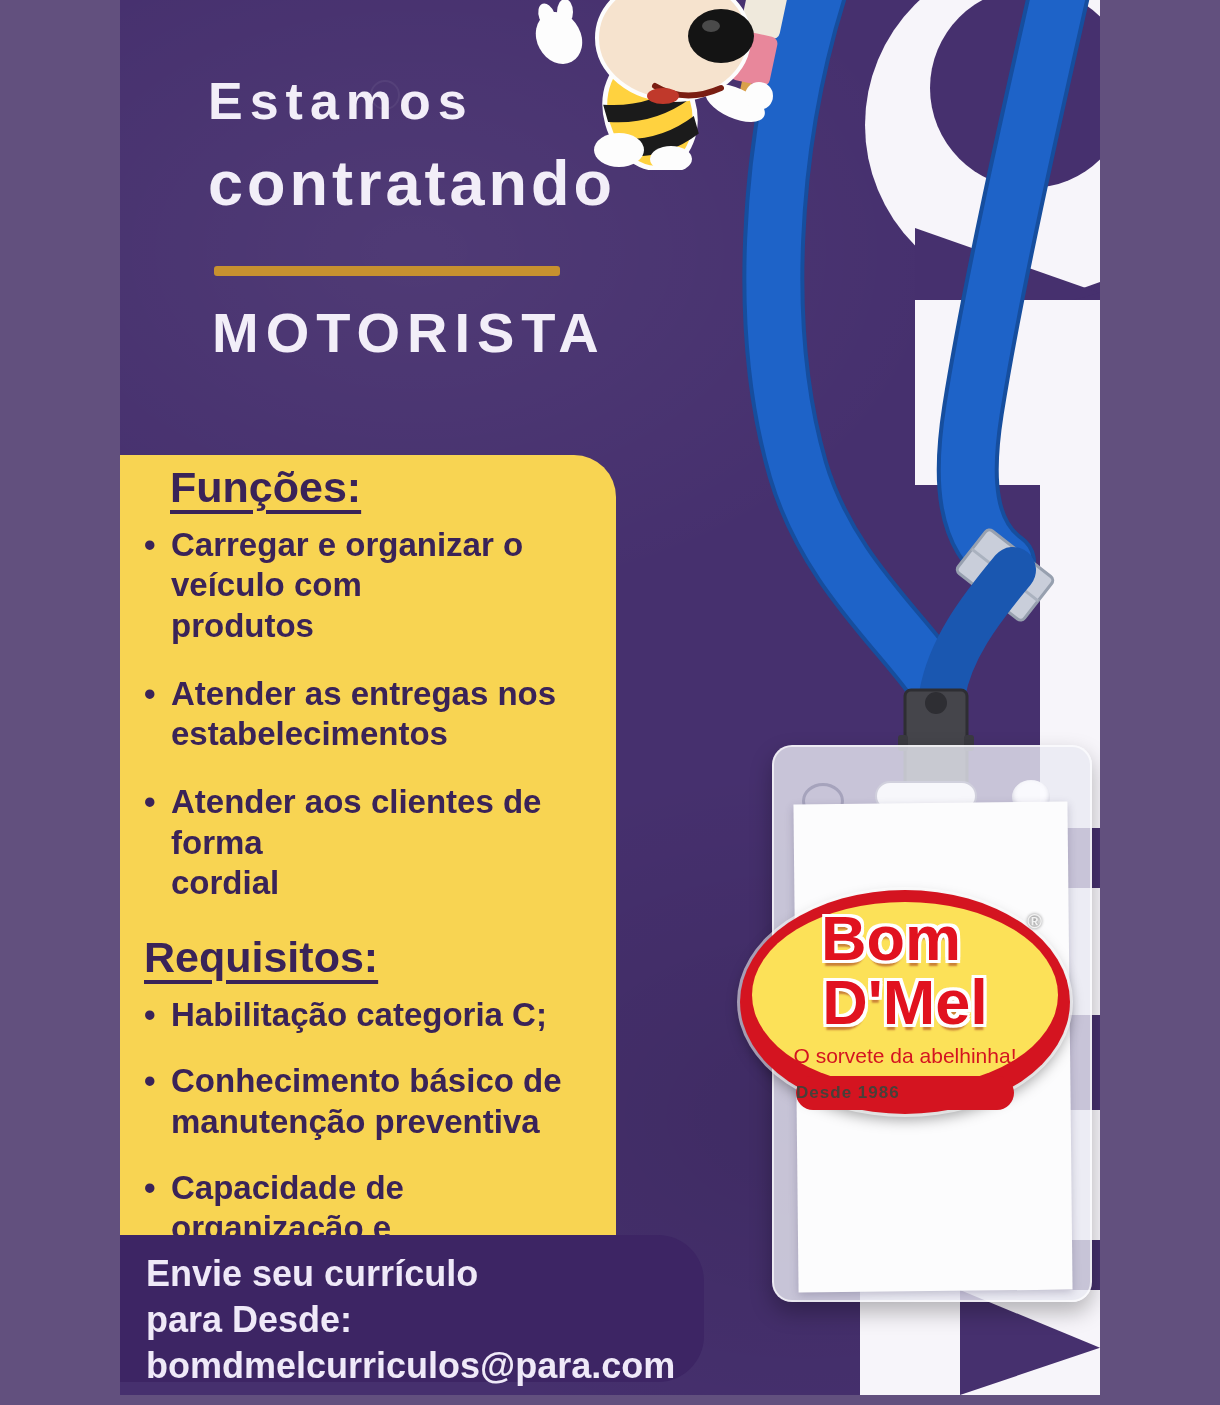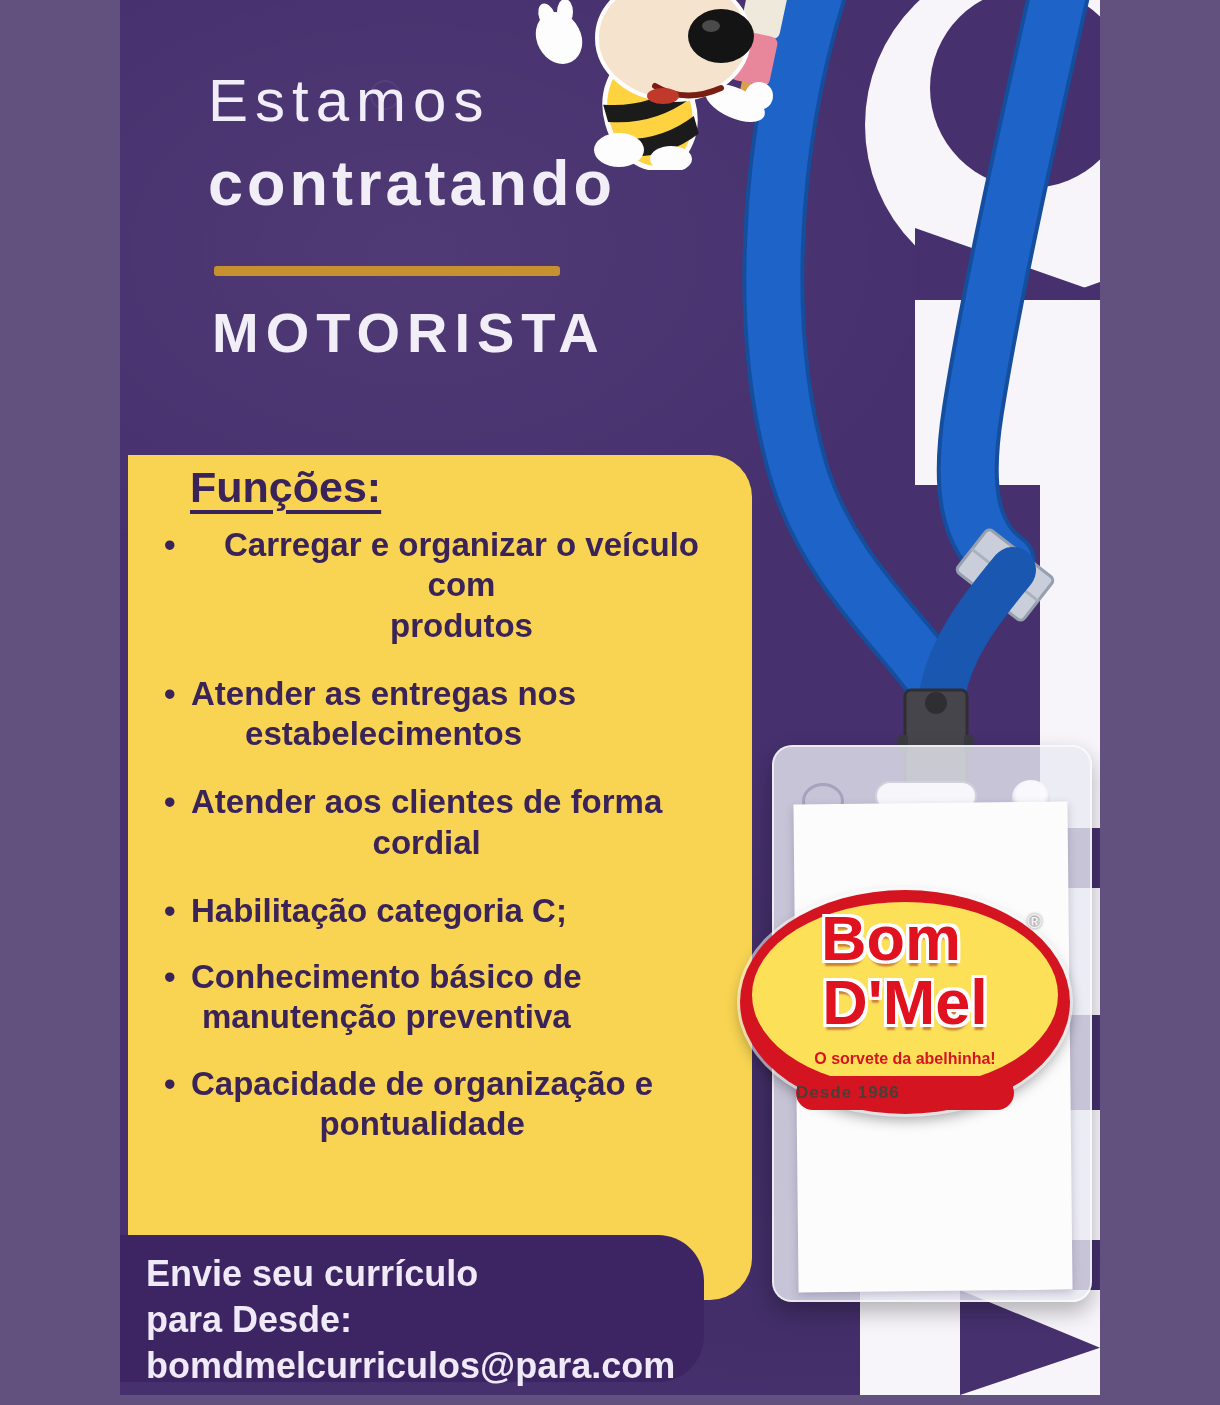--- a/index.html
+++ b/index.html
@@ -33,42 +33,42 @@
   .band-a{left:795px;top:300px;width:185px;height:185px;background:#F7F5FA;}
   .col-strip{left:920px;top:480px;width:60px;height:760px;background:#F7F5FA;}
   .col-gap1{left:920px;top:828px;width:60px;height:60px;background:#46306E;}
   .col-gap2{left:920px;top:1015px;width:60px;height:95px;background:#46306E;}
   .br-white{left:740px;top:1290px;width:240px;height:105px;background:#F7F5FA;}
   .br-chevron{left:840px;top:1290px;width:140px;height:105px;background:#46306E;
               clip-path:polygon(0 0,100% 55%,0 100%);}
 
   
   .headline{position:absolute;left:88px;top:60px;color:#F2EEF8;z-index:6;}
-  .headline .light{font-size:60px;font-weight:400;letter-spacing:7px;line-height:82px;}
+  .headline .light{font-size:52px;font-weight:700;letter-spacing:7px;line-height:82px;}
   .headline .bold{font-size:63px;font-weight:800;letter-spacing:4px;line-height:82px;}
   .gold-bar{position:absolute;left:94px;top:266px;width:346px;height:10px;background:#C7912F;border-radius:3px;z-index:6;}
   .role{position:absolute;left:92px;top:300px;font-size:56px;font-weight:700;letter-spacing:7px;color:#F2EEF8;z-index:6;}
 
   
   .card{
-    position:absolute;left:8px;top:455px;width:624px;height:845px;
+    position:absolute;left:0;top:455px;width:496px;height:845px;
     background:#F8D452;border-radius:0 42px 42px 0;
-    padding:6px 20px 0 36px;box-sizing:border-box;z-index:3;
+    padding:6px 20px 0 24px;box-sizing:border-box;z-index:3;
     color:#3A2358;
   }
   .sec-title{
     font-size:43px;font-weight:800;color:#3A2358;
     text-decoration:underline;text-decoration-thickness:4px;text-underline-offset:8px;
     line-height:52px;margin-bottom:12px;
   }
   .sec-title.funcoes{margin-left:26px;}
   .sec-title.requisitos{margin-left:0;margin-top:2px;}
   .bullet-item{display:flex;margin-bottom:28px;font-size:33px;font-weight:700;line-height:1.22;}
   .bullet-item .dot{width:27px;flex:0 0 27px;}
-  .bullet-item .txt{white-space:pre-line;text-align:center;}
+  .bullet-item .txt{white-space:pre-line;}
   .bullets-req .bullet-item{margin-bottom:26px;}
 
   
   .contact{
     position:absolute;left:0;top:1235px;width:584px;height:147px;
     background:#3D2564;border-radius:0 46px 46px 0;
     padding:16px 0 0 26px;box-sizing:border-box;z-index:4;
     color:#EFE9F8;font-size:36px;line-height:46px;
   }
   .contact .reg{font-weight:700;}
@@ -100,21 +100,21 @@
               box-shadow:0 0 0 3px rgba(255,255,255,0.55),0 6px 14px rgba(0,0,0,0.35);}
   .logo-inner{position:absolute;left:12px;top:12px;right:12px;bottom:26px;border-radius:50%;background:#FCE158;}
   .logo-line{position:absolute;width:100%;text-align:center;color:#E1121F;font-weight:800;
              font-size:63px;line-height:60px;
              text-shadow:-3px -3px 0 #FFF,3px -3px 0 #FFF,-3px 3px 0 #FFF,3px 3px 0 #FFF,0 -3px 0 #FFF,0 3px 0 #FFF,-3px 0 0 #FFF,3px 0 0 #FFF,0 6px 2px rgba(140,10,15,0.45);}
   .logo-l1{top:18px;left:-14px;}
   .logo-l2{top:82px;}
   .logo-reg{position:absolute;right:28px;top:20px;font-size:20px;font-weight:700;color:#F2F2F2;
             text-shadow:0 0 3px rgba(80,80,80,0.9);}
   .logo-tagline{position:absolute;bottom:46px;width:100%;text-align:center;
-                font-size:16px;font-weight:700;color:#D41420;}
+                font-size:21px;font-weight:400;color:#D41420;}
   .logo-band{position:absolute;bottom:4px;left:17%;width:66%;height:34px;background:#D41420;
              border-radius:17px;display:flex;align-items:center;justify-content:flex-start;}
   .logo-since{font-size:17px;font-weight:800;color:#474039;letter-spacing:1px;}
 
   
   .bee{position:absolute;left:415px;top:0;width:275px;height:170px;z-index:4;}
 </style>
 </head>
 <body>
 
@@ -221,20 +221,21 @@
         <span class="dot">•</span>
         <span class="txt">Atender as entregas nos
 estabelecimentos</span>
       </div>
       <div class="bullet-item">
         <span class="dot">•</span>
         <span class="txt">Atender aos clientes de forma
 cordial</span>
       </div>
     </div>
+    <div class="sec-title requisitos">Requisitos:</div>
     <div class="bullets-req">
       <div class="bullet-item">
         <span class="dot">•</span>
         <span class="txt">Habilitação categoria C;</span>
       </div>
       <div class="bullet-item">
         <span class="dot">•</span>
         <span class="txt">Conhecimento básico de
 manutenção preventiva</span>
       </div>

